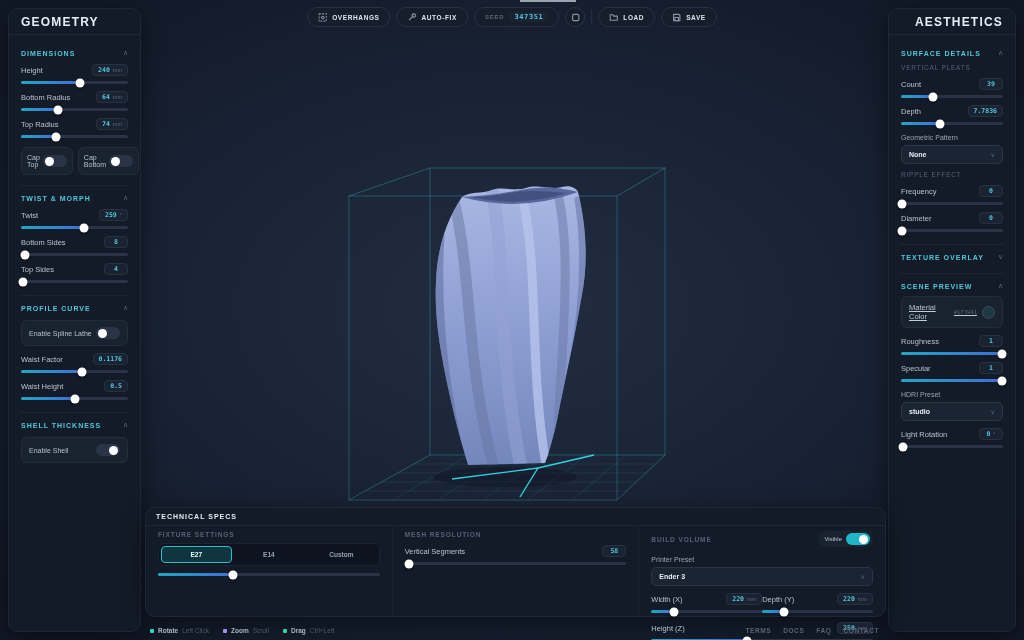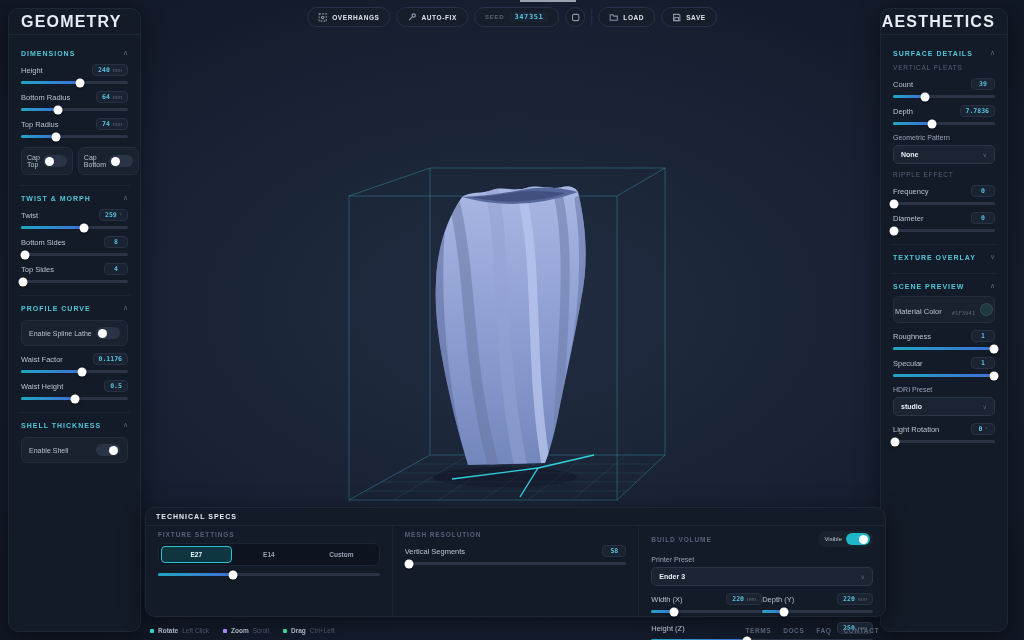--- a/index.html
+++ b/index.html
@@ -5,25 +5,25 @@
   * { margin:0; padding:0; box-sizing:border-box; }
   html,body { width:1024px; height:640px; overflow:hidden; }
   body { background:#0e1520; font-family:"Liberation Sans", sans-serif; color:#c3cad6; position:relative; }
 
   
   #viewport { position:absolute; inset:0; }
   #top-strip { position:absolute; left:520px; top:0; width:56px; height:2px; background:#9aa3b0; z-index:30; }
 
   
   .panel { position:absolute; background:#131b28; border:1px solid #1d2736; border-radius:10px; box-shadow:0 6px 24px rgba(0,0,0,.45); z-index:20; }
-  .panel-header { height:26px; display:flex; align-items:center; padding:0 12px; border-bottom:1px solid #1d2736; font-size:16px; font-weight:bold; letter-spacing:1.2px; color:#e8edf5; }
+  .panel-header { height:26px; display:flex; align-items:center; padding:0 12px; border-bottom:1px solid #1d2736; font-size:12px; font-weight:bold; letter-spacing:1.2px; color:#e8edf5; }
   .panel-body { padding:6px 10px 10px 10px; overflow:hidden; }
 
   #left-panel  { left:8px;  top:8px; bottom:8px; width:133px; }
-  #right-panel { right:16px; top:8px; bottom:8px; width:128px; }
+  #right-panel { right:8px; top:8px; bottom:8px; width:128px; }
   #right-panel .panel-header { justify-content:flex-end; }
 
   .section { border-bottom:1px solid #1b2433; padding:8px 2px 10px 2px; }
   .section:last-child { border-bottom:none; }
   .section-head { display:flex; justify-content:space-between; align-items:center; cursor:pointer; margin-bottom:2px; }
   .section-title { font-size:7px; font-weight:bold; letter-spacing:1px; color:#4fc8d8; }
   .chev { font-size:7px; color:#5b6678; }
 
   .subheader { font-size:6.5px; letter-spacing:.8px; color:#56617a; margin:7px 0 2px 0; }
 
@@ -45,21 +45,21 @@
   .toggle-card { display:flex; align-items:center; justify-content:space-between; background:#19222f; border:1px solid #232d3d; border-radius:6px; padding:6px 7px; margin-top:8px; }
   .toggle-card .ctl-label { font-size:7px; }
   .toggle-pair { display:flex; gap:5px; margin-top:9px; }
   .toggle-pair .toggle-card { flex:1; margin-top:0; padding:6px 5px; gap:3px; }
 
   .dropdown { display:flex; justify-content:space-between; align-items:center; background:#1b2433; border:1px solid #2a3546; border-radius:5px; padding:5px 7px; margin-top:4px; cursor:pointer; }
   .dropdown .dval { font-size:7px; font-weight:bold; color:#e8edf5; }
   .dropdown .chev { font-size:6px; }
   .drop-label { font-size:7px; color:#9aa4b5; margin-top:9px; }
 
-  .color-card { display:flex; align-items:flex-end; justify-content:space-between; background:#19222f; border:1px solid #232d3d; border-radius:6px; padding:6px 1px; margin-top:6px; }
+  .color-card { display:flex; align-items:center; justify-content:space-between; background:#19222f; border:1px solid #232d3d; border-radius:6px; padding:6px 7px; margin-top:6px;text-decoration:underline; }
   .color-card .hex { font-family:"DejaVu Sans Mono", monospace; font-size:5.5px; color:#5b6678; margin-left:auto; margin-right:5px; }
   .swatch { width:13px; height:13px; border-radius:50%; border:1px solid #3a4764; flex:none; }
 
   
   #toolbar { position:absolute; top:7px; left:50%; transform:translateX(-50%); display:flex; align-items:center; gap:6px; z-index:30; }
   .tb-btn { display:flex; align-items:center; gap:5px; background:#161e2b; border:1px solid #27324a; border-radius:12px; height:20px; padding:0 10px; color:#dfe5ee; font-size:6.5px; font-weight:bold; letter-spacing:.6px; cursor:pointer; }
   .tb-btn svg { stroke:#8a94a8; }
   .tb-seed .seed-label { color:#5b6678; font-size:6px; letter-spacing:.8px; }
   .tb-seed .seed-val { color:#55c4df; font-family:"DejaVu Sans Mono", monospace; font-size:7px; font-weight:bold; background:#1a2332; border-radius:3px; padding:1px 5px; }
   .tb-divider { width:1px; height:16px; background:#27324a; }

